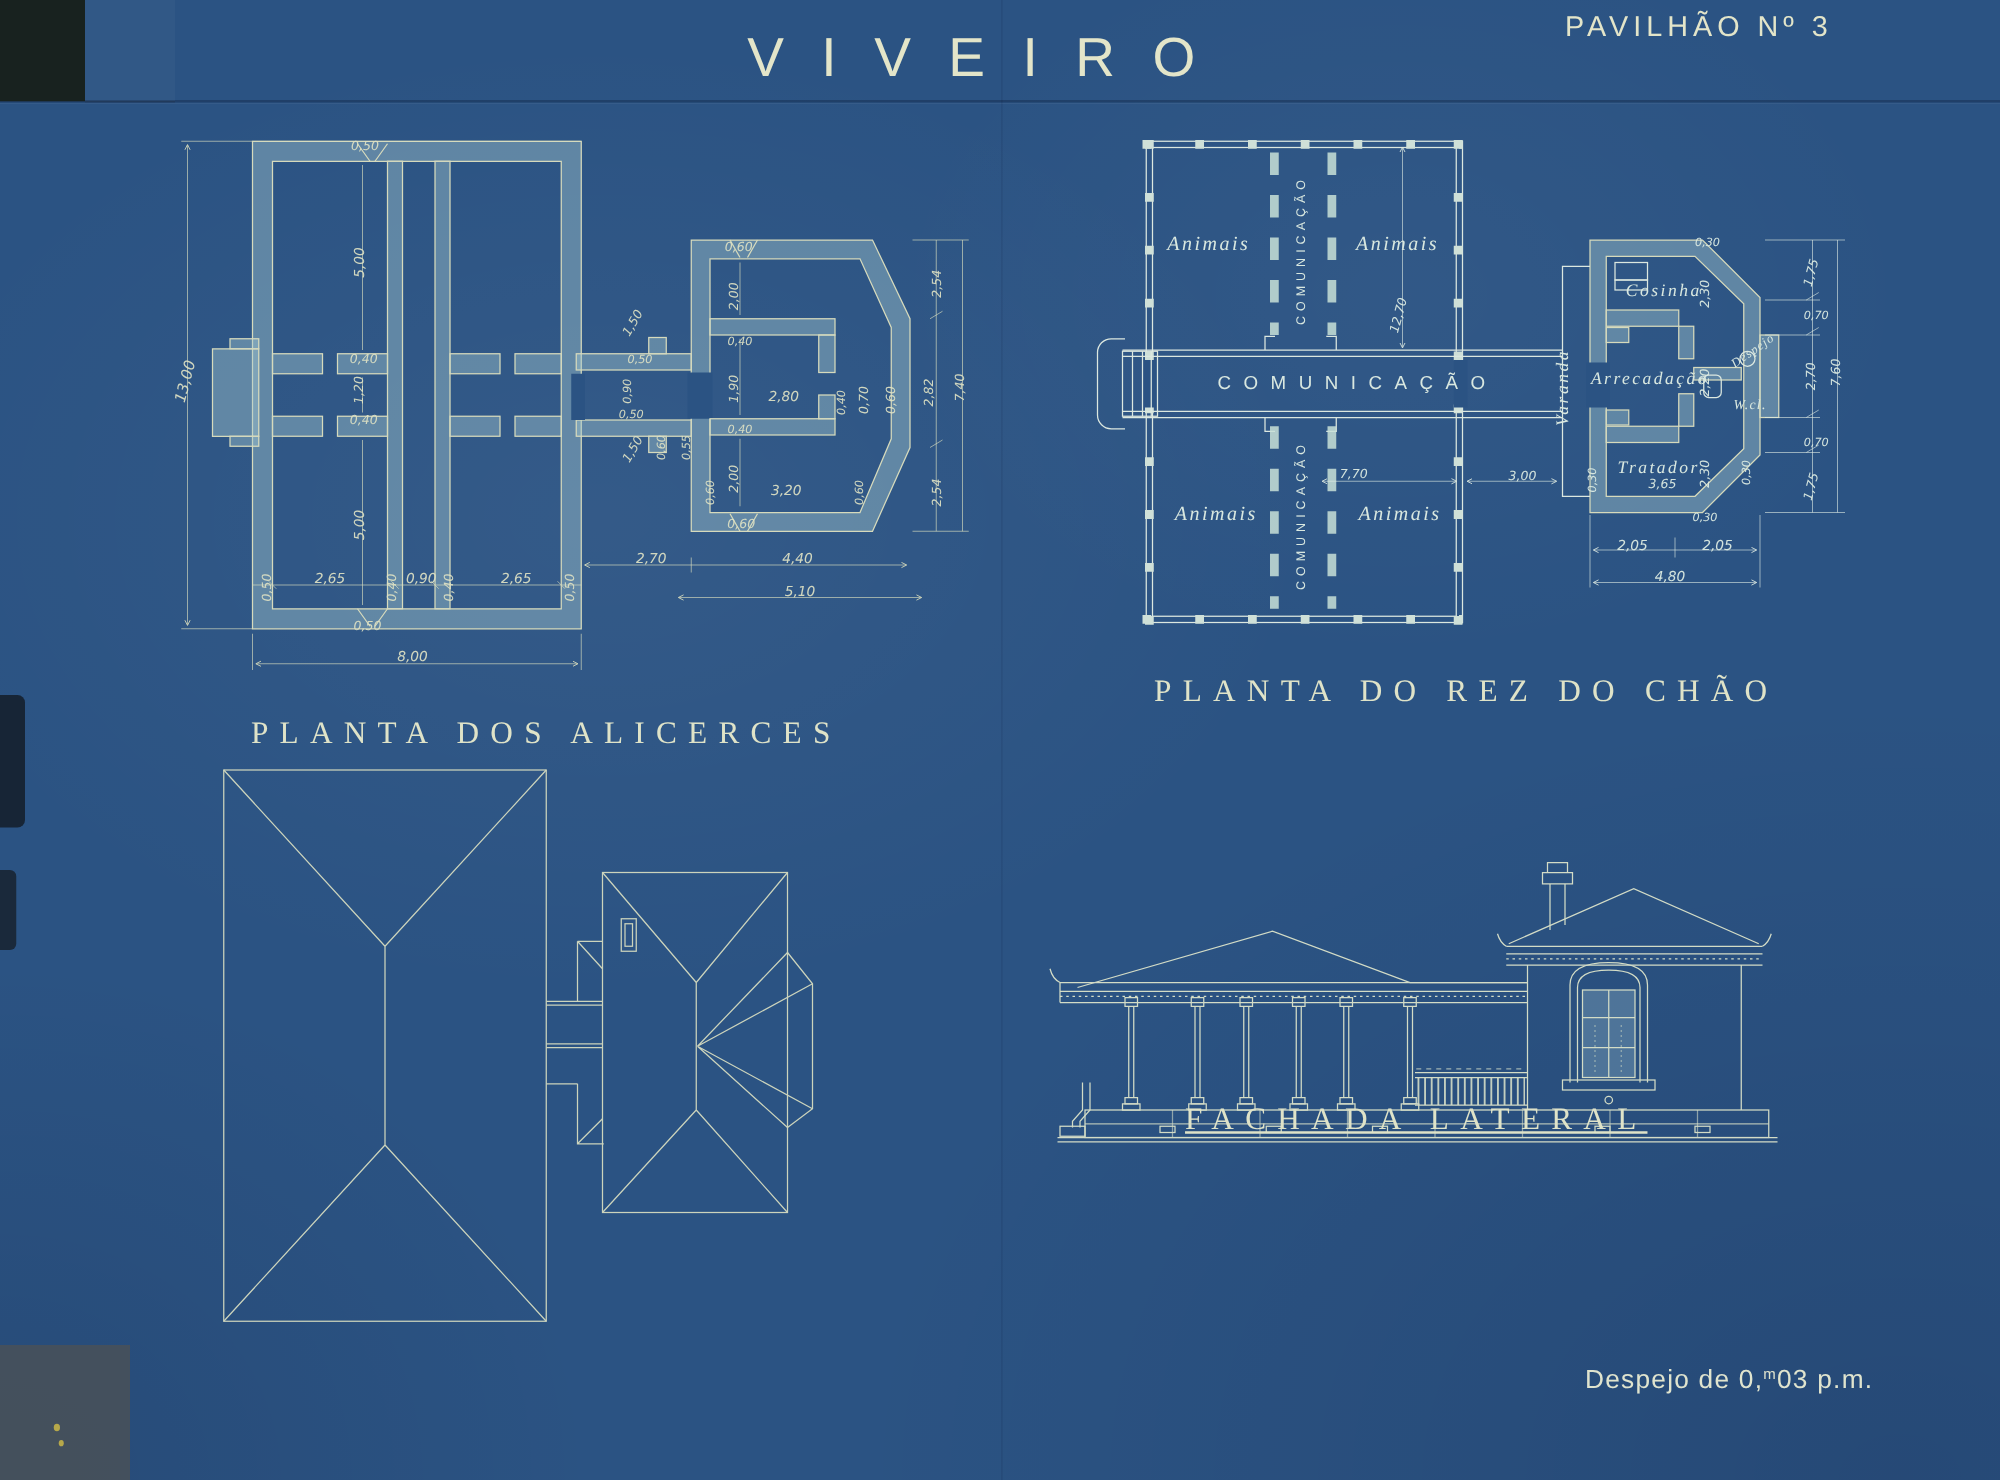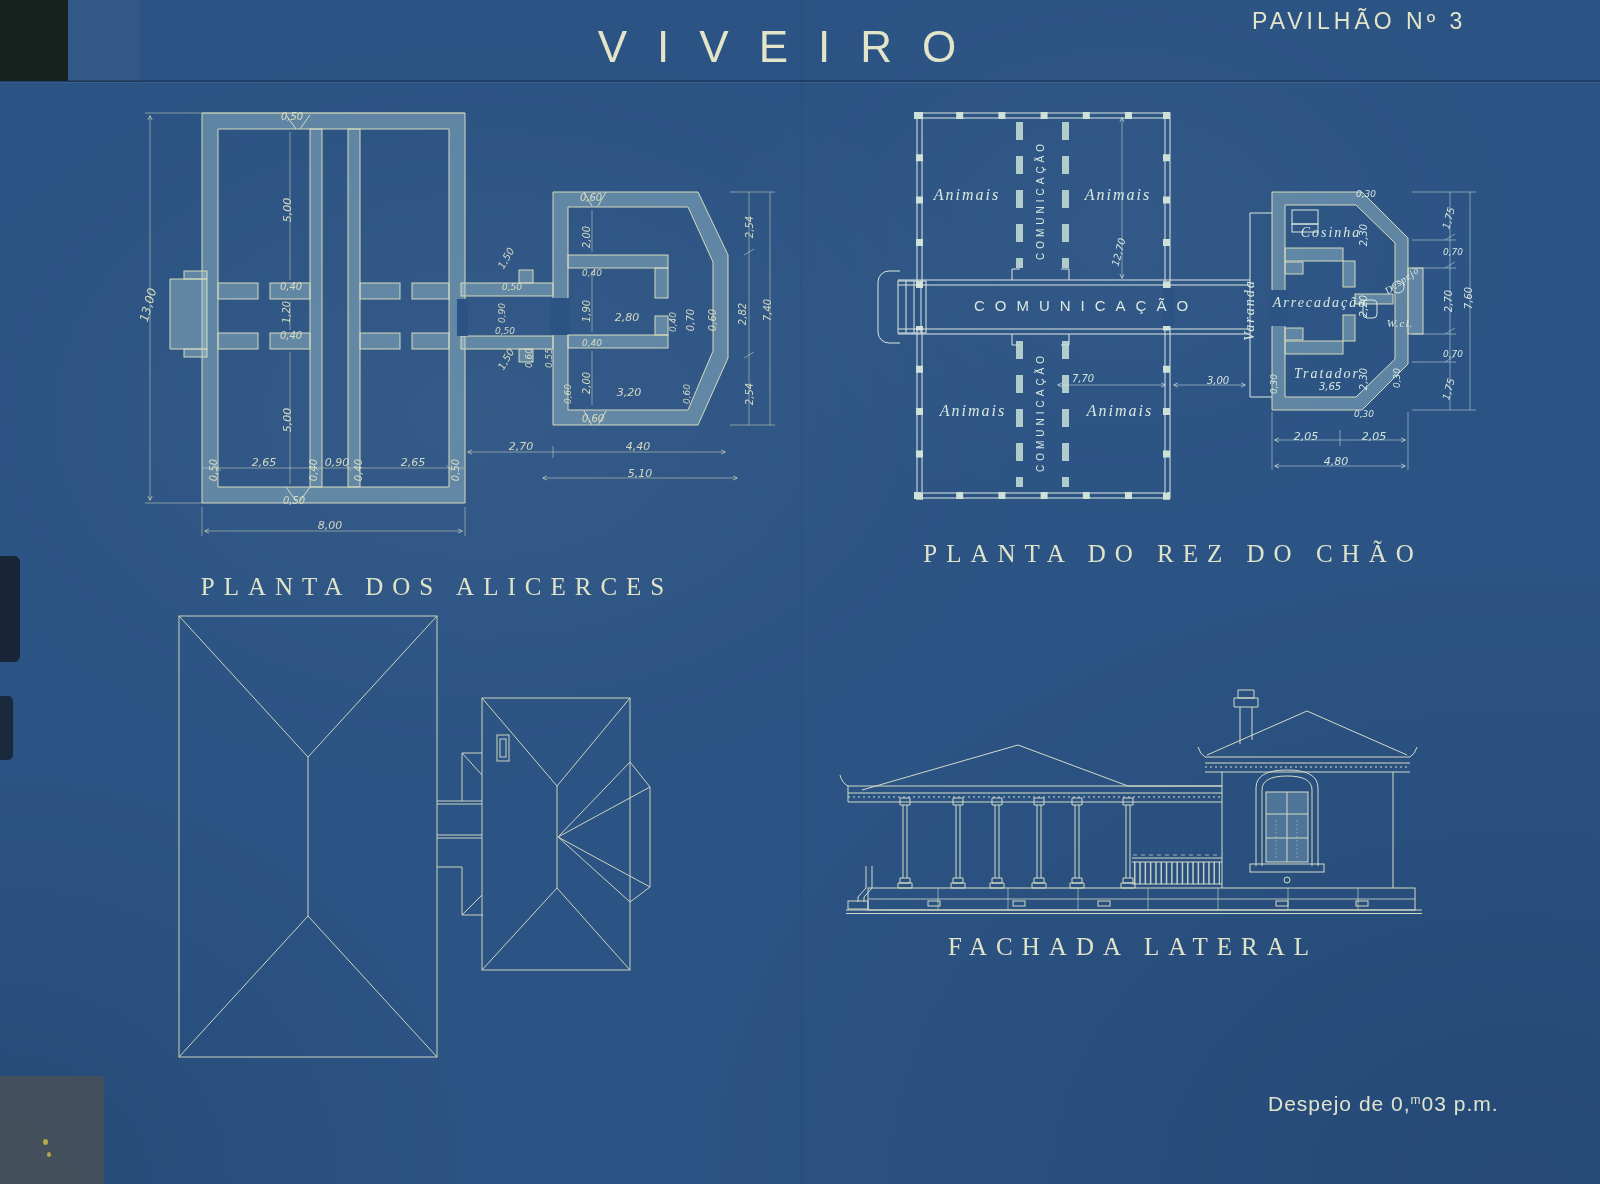--- a/index.html
+++ b/index.html
@@ -348,21 +348,21 @@
       </g>
     <g></g>
     <g></g>
   </svg>
 
   <div id="main-title">VIVEIRO</div>
   <div id="sheet-number">PAVILHÃO Nº 3</div>
 
   <div class="cap" style="left:437px;top:537px;margin-top:36px;">PLANTA DOS ALICERCES</div>
   <div class="cap" style="left:1173px;top:540px;">PLANTA DO REZ DO CHÃO</div>
-  <div class="cap" style="left:1133px;top:933px;">FACHADA LATERAL</div>
+  <div class="cap" style="left:1133px;top:882px;text-decoration:underline;">FACHADA LATERAL</div>
 
   <div id="scale-note"><span>Despejo de 0,</span><sup>m</sup><span>03 p.m.</span></div>
 
   <div class="art" id="fold-h"></div>
   <div class="art" id="fold-v"></div>
   <div class="art" id="tape-topleft"></div>
   <div class="art" id="tape-topleft2"></div>
   <div class="art" id="blot-left1"></div>
   <div class="art" id="blot-left2"></div>
   <div class="art" id="patch-bottomleft"></div>

